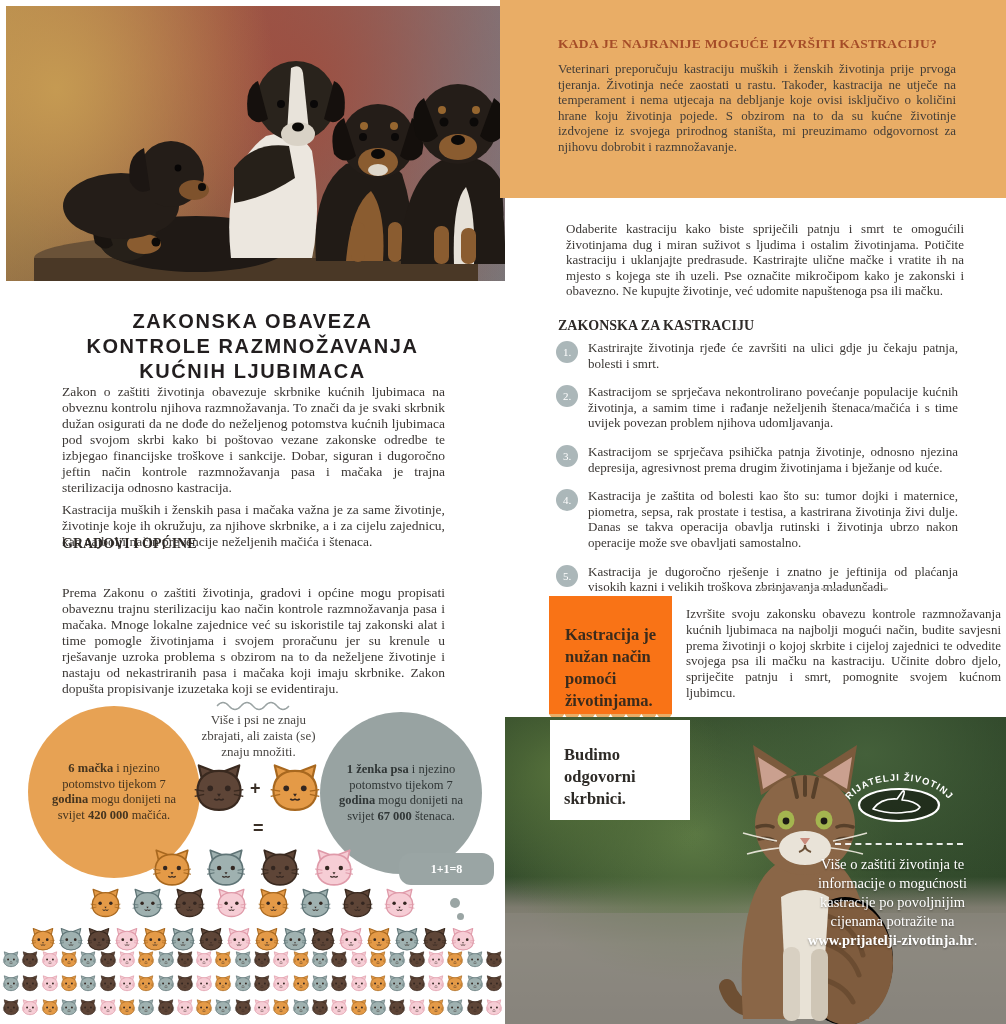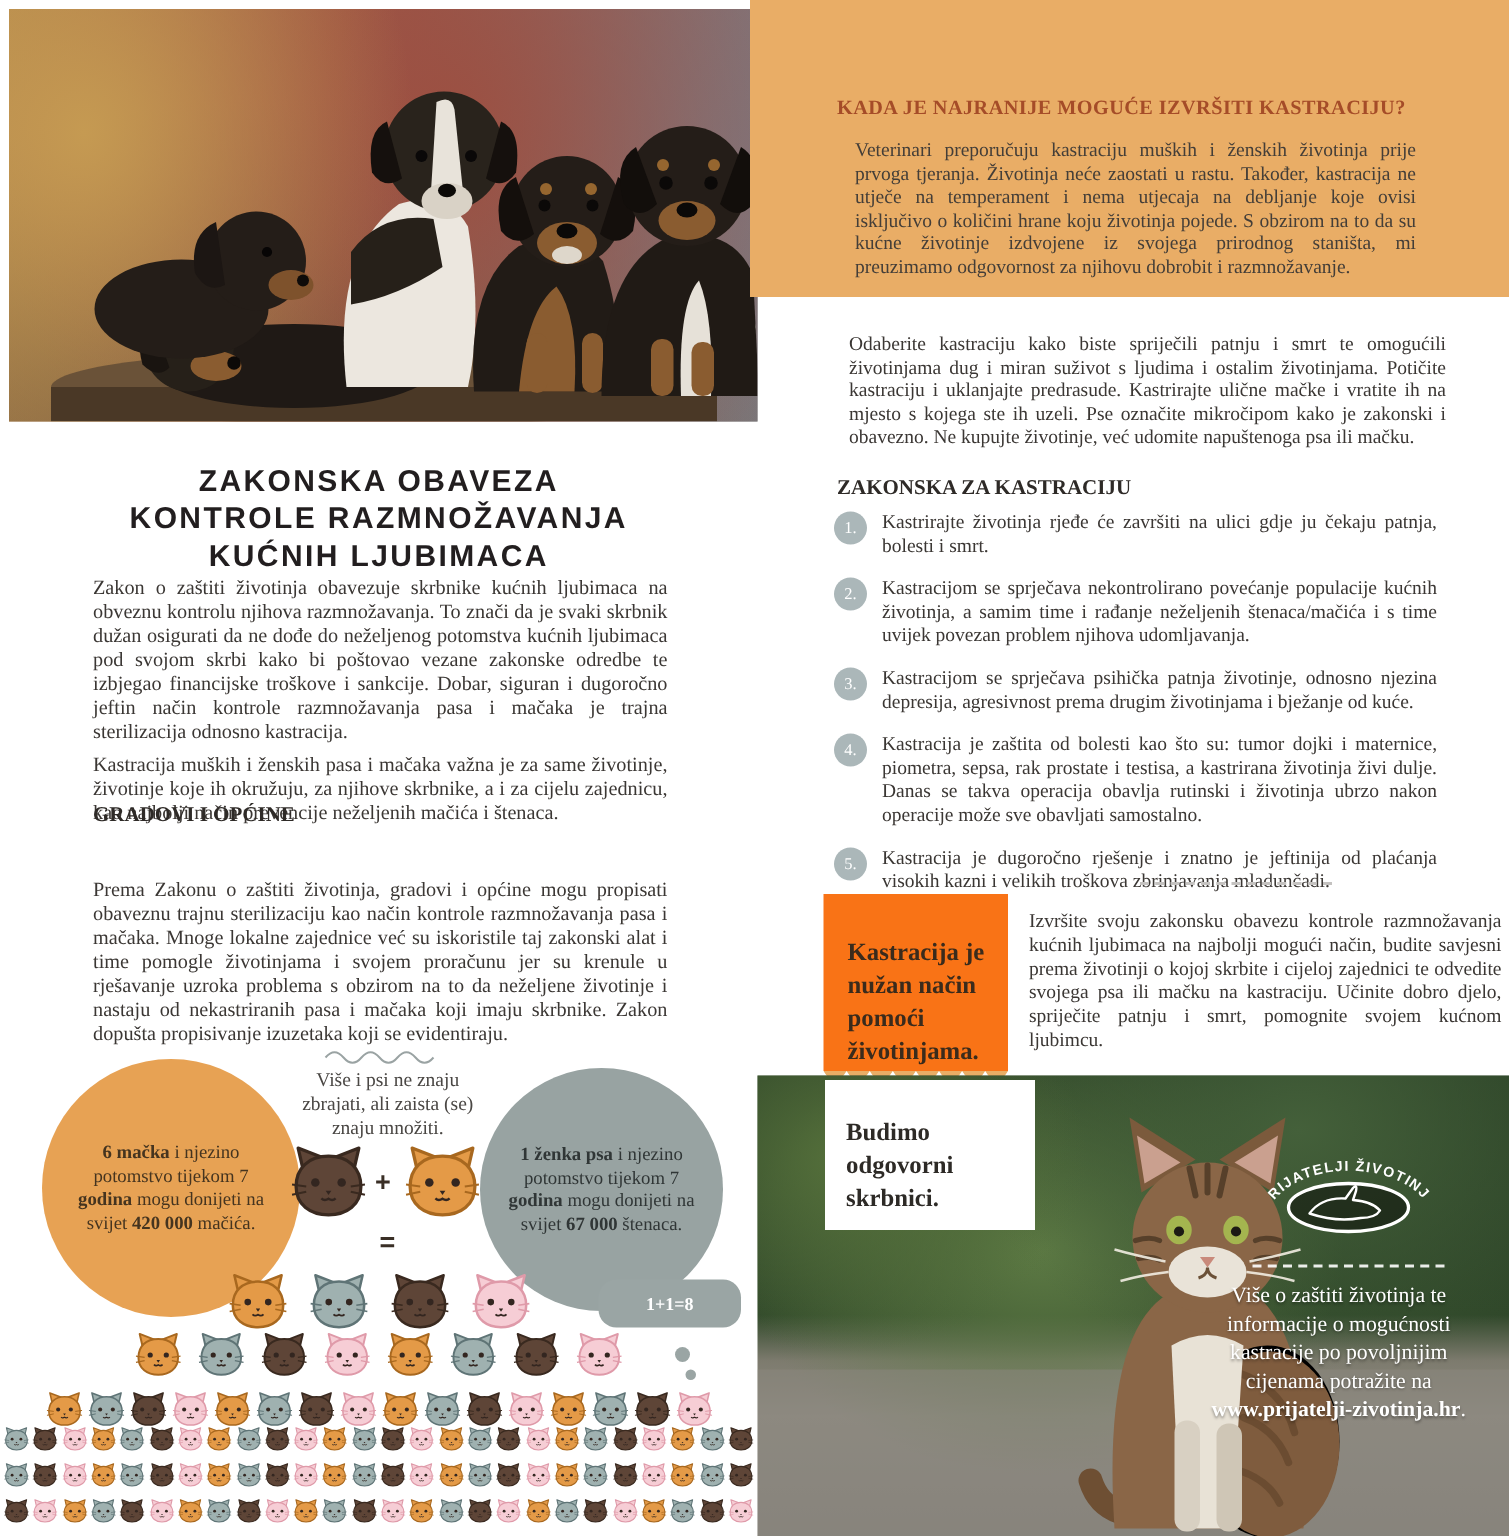--- a/index.html
+++ b/index.html
@@ -39,23 +39,23 @@
   .op{font-size:18px;font-weight:700;color:#3a2f26;font-family:"Liberation Sans",sans-serif;}
   .bubble{left:399px;top:853px;width:95px;height:32px;background:#9aa5a4;border-radius:12px;
     display:flex;align-items:center;justify-content:center;color:#fff;font-size:12px;
     font-weight:700;}
   .bubble-dot1{left:450px;top:898px;width:10px;height:10px;border-radius:50%;background:#9aa5a4;}
   .bubble-dot2{left:457px;top:913px;width:7px;height:7px;border-radius:50%;background:#9aa5a4;}
   .cat-row{left:2px;width:501px;display:flex;align-items:flex-end;line-height:0;}
 
   
   .top-box{left:500px;top:0;width:506px;height:198px;background:#e9ad66;box-sizing:border-box;
-    padding:64px 50px 0 58px;}
+    padding:36px 50px 0 58px;}
   .top-box h3{margin:0 0 9px 0;font-size:13.5px;letter-spacing:.3px;color:#a54c28;}
-  .top-box p{margin:12px;font-size:13px;line-height:15.6px;text-align:justify;color:#443e38;}
+  .top-box p{margin:0;font-size:13px;line-height:15.6px;text-align:justify;color:#443e38;}
   .r-par{left:558px;width:398px;font-size:13px;line-height:15.6px;text-align:justify;margin:8px;}
   .r-head{left:558px;top:318px;width:398px;font-size:14px;font-weight:700;color:#2e2a27;margin:0;}
   .reasons{left:556px;top:340px;width:402px;margin:0;padding:0;list-style:none;}
   .reasons li{display:flex;gap:10px;margin-bottom:13px;}
   .reason-num{width:22px;height:22px;border-radius:50%;background:#abb7b9;color:#ffffff;
     font-size:11px;display:flex;align-items:center;justify-content:center;flex:none;margin-top:1px;}
   .reasons p{margin:0;font-size:13px;line-height:15.6px;text-align:justify;flex:1;}
   .dash-sep{left:760px;top:588px;width:128px;border-top:2px dashed #c4c2c0;}
   .callout{left:549px;top:596px;width:123px;height:118px;background:#f97316;box-sizing:border-box;
     padding:28px 14px 0 16px;font-size:16.5px;line-height:22px;font-weight:700;color:#3a2b1c;}

